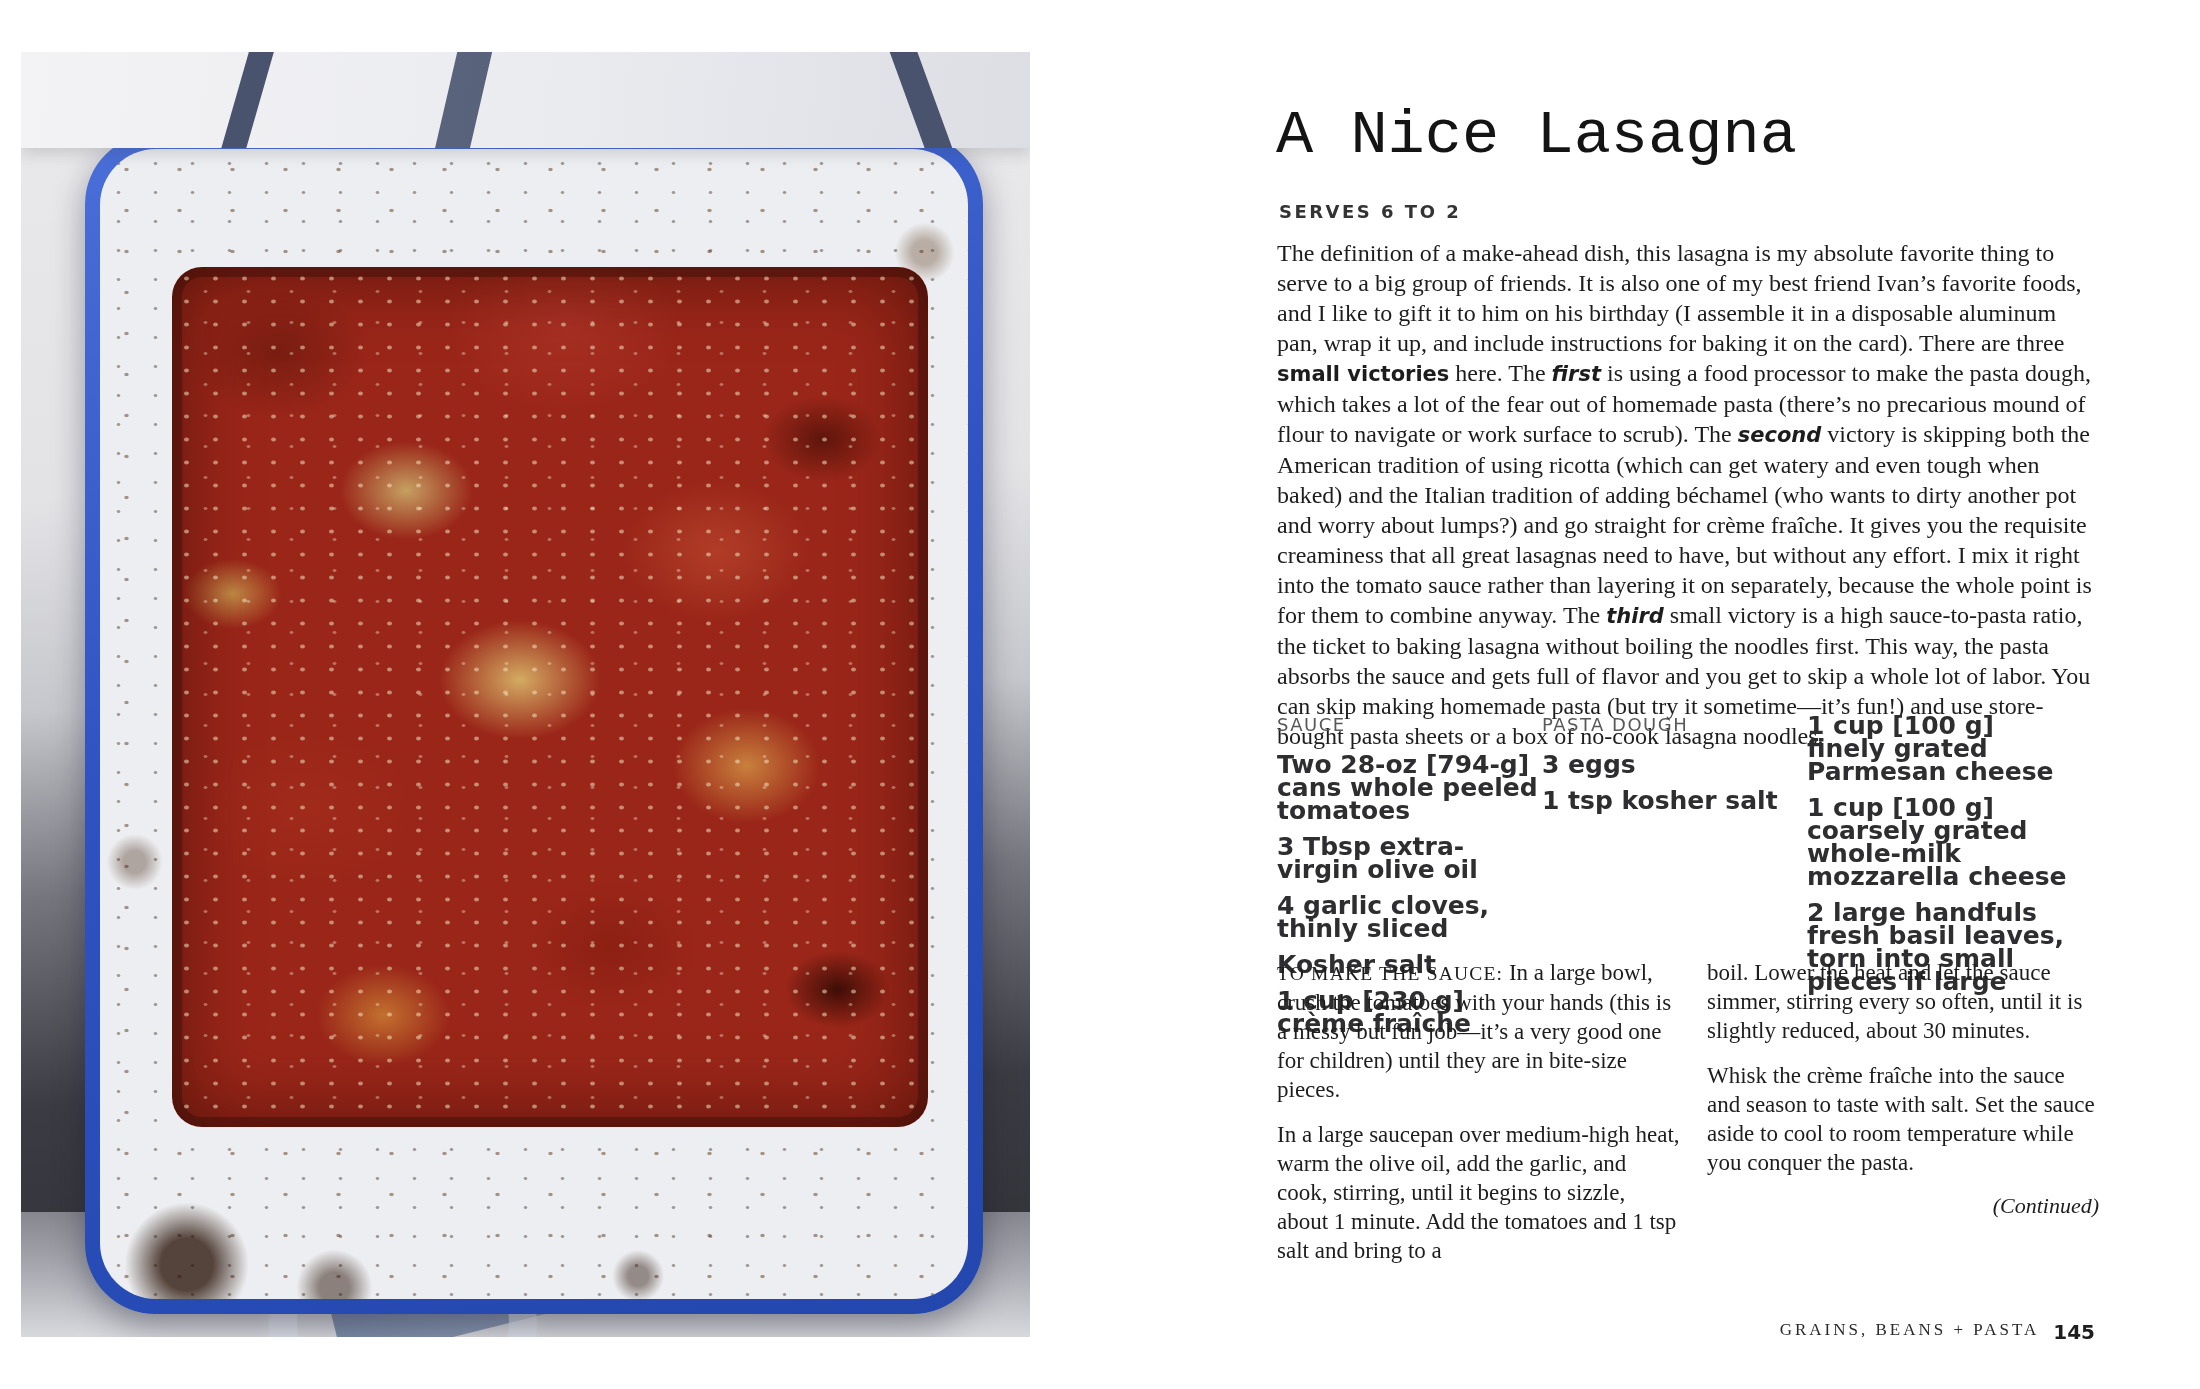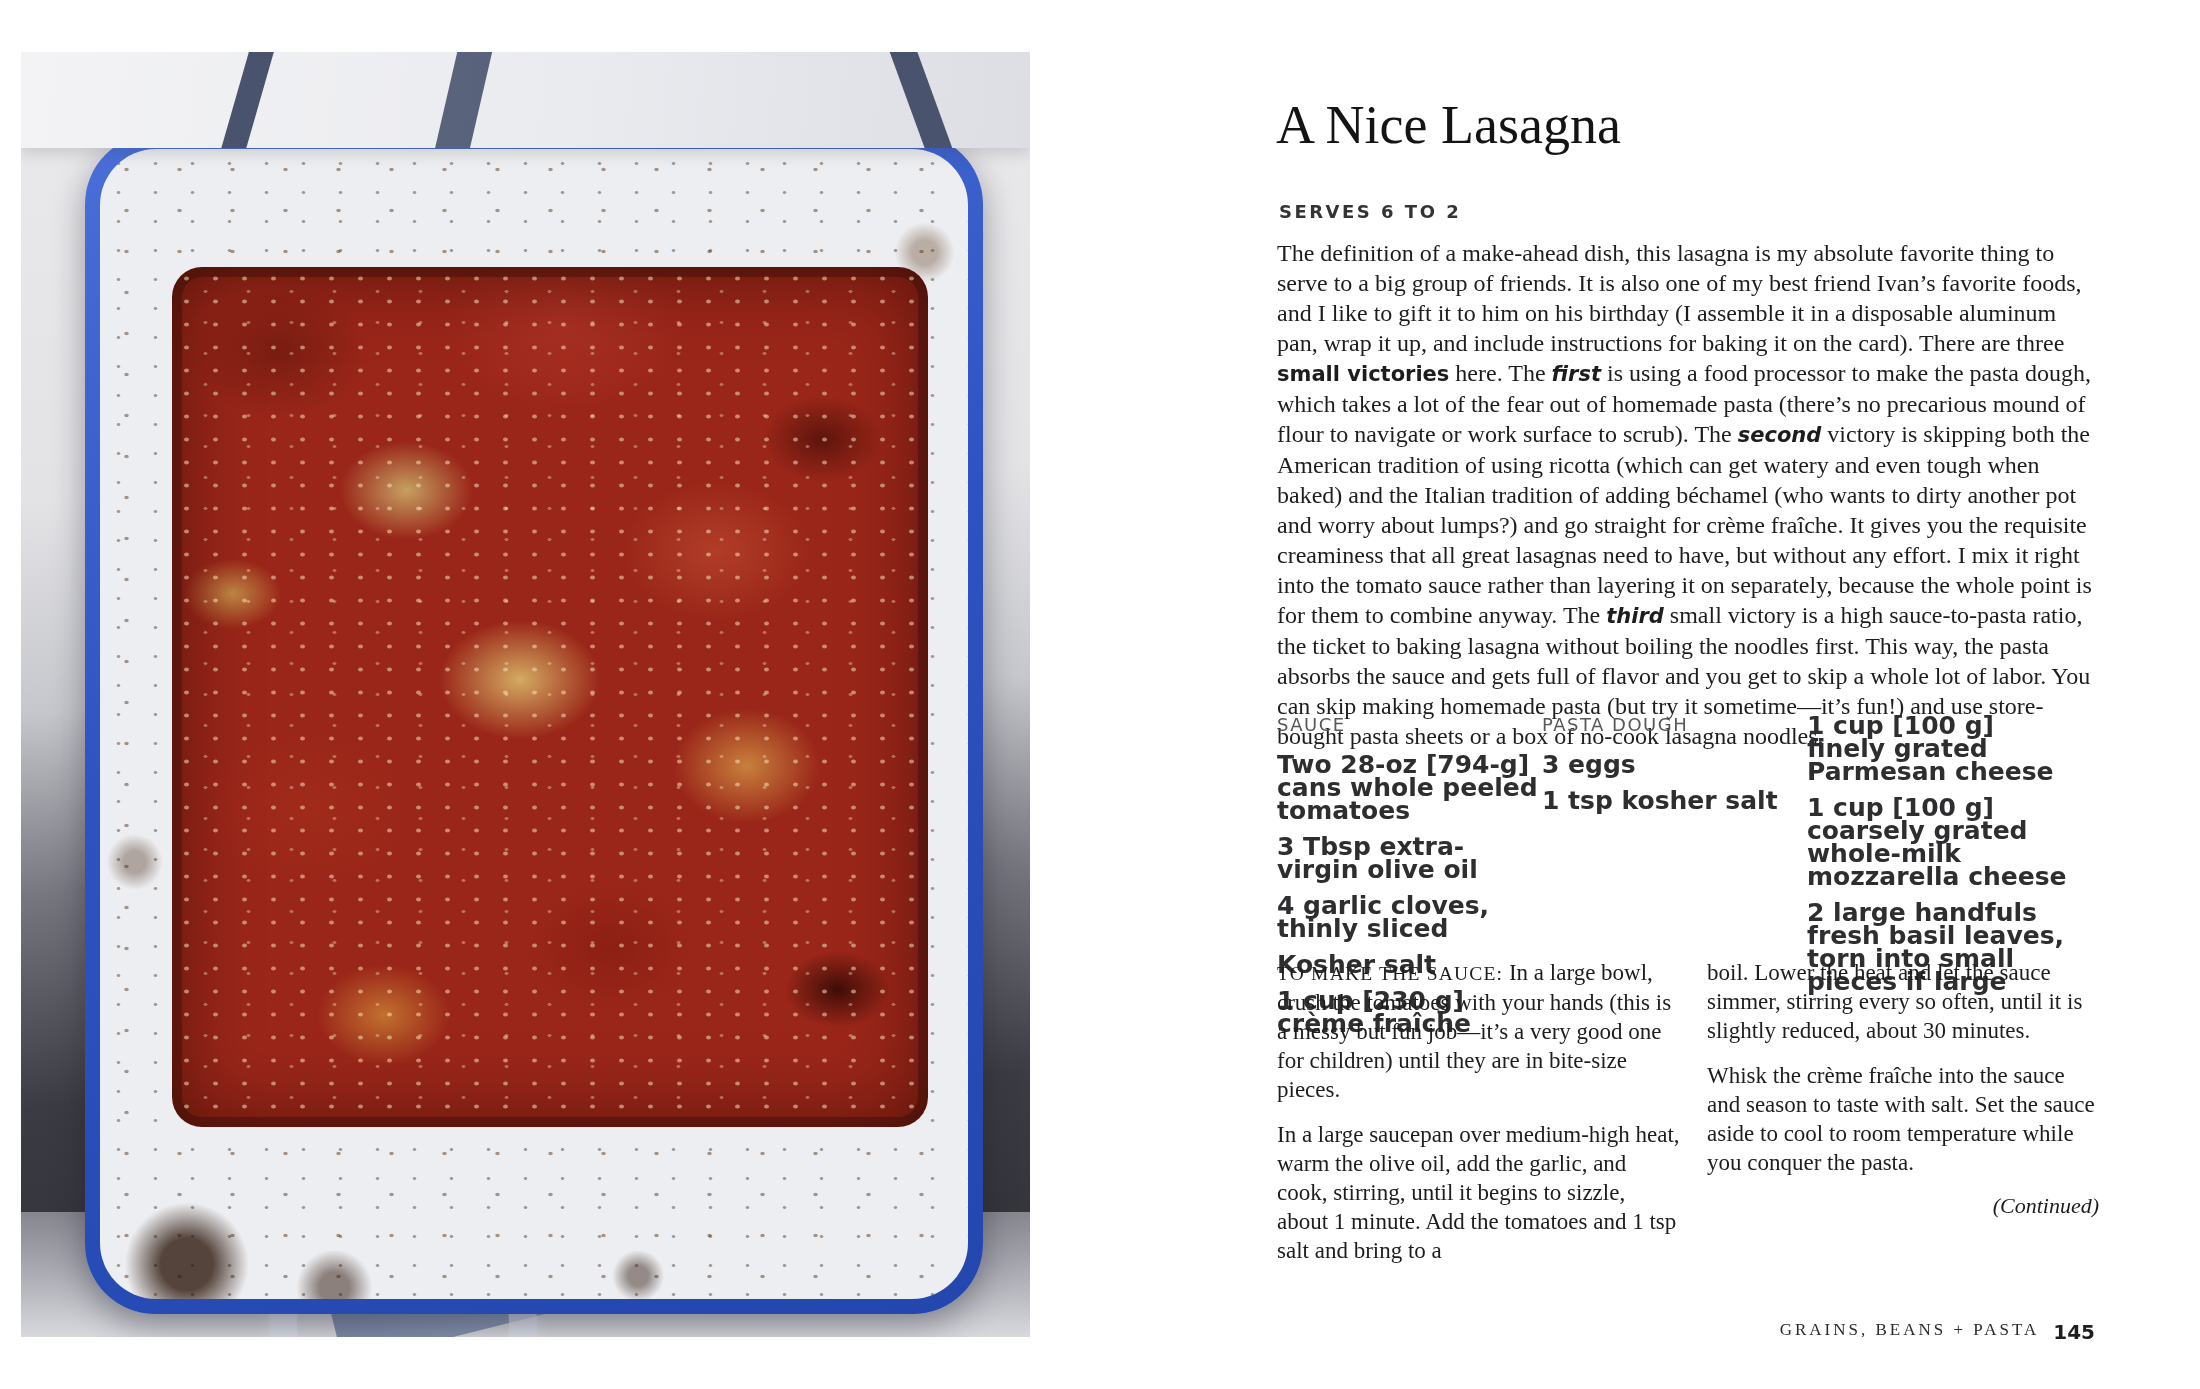--- a/index.html
+++ b/index.html
@@ -74,22 +74,22 @@
     background:linear-gradient(96deg,#f3f3f5 0%,#eaebef 55%,#dcdee4 100%);
     box-shadow:0 6px 14px rgba(60,60,70,.18);
   }
   .stripe { position:absolute; background:#49536e; }
   .stripe.s1 { left:212px; top:-18px; width:24px; height:150px; transform:rotate(16deg); }
   .stripe.s2 { left:424px; top:-20px; width:34px; height:150px; transform:rotate(13deg); opacity:.9; }
   .stripe.s3 { right:92px;  top:-16px; width:26px; height:150px; transform:rotate(-20deg); }
 
   
   .title {
-    position:absolute; left:1276px; top:60px; font-size:54px; line-height:1.1;
-    color:#141414; font-weight:400;
+    position:absolute; left:1276px; top:60px; font-size:62px; line-height:1.1;
+    color:#141414; font-weight:400;font-family:Liberation Mono, monospace;
   }
   .serves {
     position:absolute; left:1279px; top:201px; font-family:"DejaVu Sans",sans-serif;
     font-size:18px; font-weight:700; letter-spacing:2.5px; color:#333;
   }
   .intro {
     position:absolute; left:1277px; top:238px; width:822px;
     font-size:24px; line-height:30px; color:#1d1d1d; margin:0;
   }
   .b  { font-family:"DejaVu Sans",sans-serif; font-weight:700; font-size:21px; }

